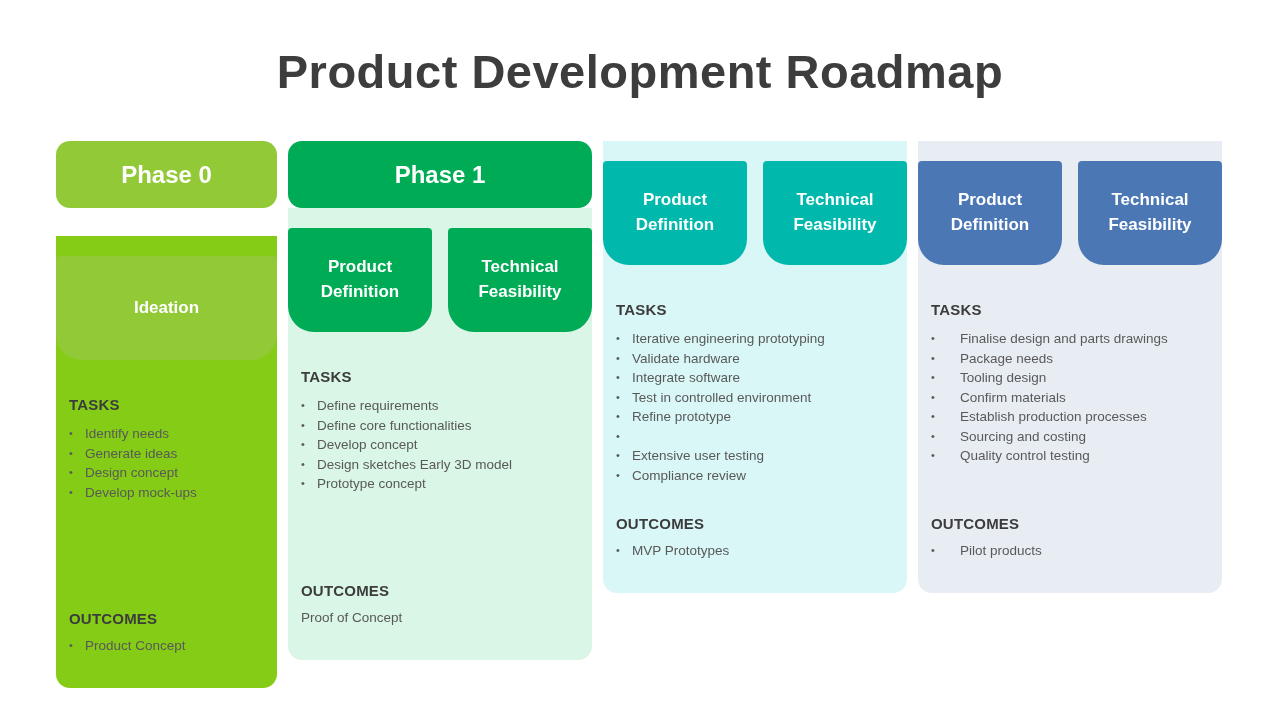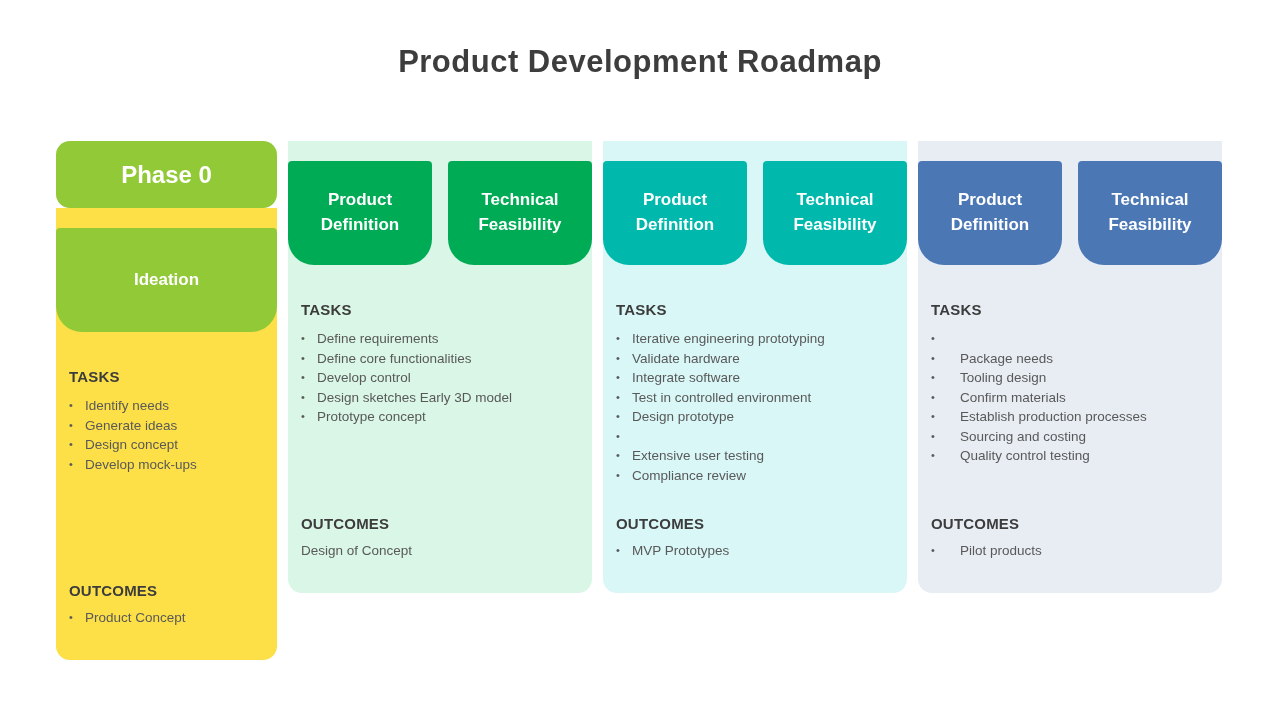--- a/index.html
+++ b/index.html
@@ -3,21 +3,21 @@
 <meta charset="utf-8">
 <style>
   * { margin: 0; padding: 0; box-sizing: border-box; }
   html, body { width: 1280px; height: 720px; background: #ffffff; overflow: hidden; }
   body { font-family: "Liberation Sans", "DejaVu Sans", sans-serif; }
 
   .slide { position: relative; width: 1280px; height: 720px; background: #ffffff; }
 
   .slide-title {
     position: absolute; top: 44px; left: 0; width: 100%;
-    text-align: center; font-size: 31px; font-weight: 700; color: #3d3d3d;
+    text-align: center; font-size: 47px; font-weight: 700; color: #3d3d3d;
     letter-spacing: 0.5px;
   }
 
   .columns {
     position: absolute; top: 141px; left: 56px; width: 1166px;
     display: flex; gap: 11px; align-items: stretch;
   }
 
   .phase-column { flex: 1 1 0; display: flex; flex-direction: column; }
   .phase-column:first-child { flex: 0 0 221px; }
@@ -62,21 +62,21 @@
 </head>
 <body>
 
 <div class="slide">
   <h1 class="slide-title">Product Development Roadmap</h1>
   <div class="columns">
   <section class="phase-column">
     <div class="phase-header" style="background: rgb(146, 201, 55);">
       <span class="phase-label">Phase 0</span>
     </div>
-    <div class="phase-panel" style="background: #fde047;">
+    <div class="phase-panel" style="background: #84cc16; margin-top: 28px;">
       <div class="sub-row">
             <div class="sub-box" style="background: rgb(146, 201, 55);">
               <span class="sub-label">Ideation</span>
             </div>
           </div>
       <div class="tasks">
         <div class="section-heading">TASKS</div>
         <ul class="item-list">
               <li>
                 <span class="dot">•</span>
@@ -102,20 +102,23 @@
               <li>
                 <span class="dot">•</span>
                 <span>Product Concept</span>
               </li>
             </ul>
       </div>
     </div>
   </section>
 
   <section class="phase-column">
+    <div class="phase-header" style="background: rgb(0, 171, 85);">
+      <span class="phase-label">Phase 1</span>
+    </div>
     <div class="phase-panel" style="background: rgb(217, 246, 230);">
       <div class="sub-row">
             <div class="sub-box" style="background: rgb(0, 171, 85);">
               <span class="sub-label">Product Definition</span>
             </div>
             <div class="sub-box" style="background: rgb(0, 171, 85);">
               <span class="sub-label">Technical Feasibility</span>
             </div>
           </div>
       <div class="tasks">
@@ -124,37 +127,37 @@
               <li>
                 <span class="dot">•</span>
                 <span>Define requirements</span>
               </li>
               <li>
                 <span class="dot">•</span>
                 <span>Define core functionalities</span>
               </li>
               <li>
                 <span class="dot">•</span>
-                <span>Develop control</span>
+                <span>Develop concept</span>
               </li>
               <li>
                 <span class="dot">•</span>
                 <span>Design sketches Early 3D model</span>
               </li>
               <li>
                 <span class="dot">•</span>
                 <span>Prototype concept</span>
               </li>
             </ul>
       </div>
       <div class="outcomes">
         <div class="section-heading">OUTCOMES</div>
         <ul class="item-list">
               <li>
-                <span>Design of Concept</span>
+                <span>Proof of Concept</span>
               </li>
             </ul>
       </div>
     </div>
   </section>
 
   <section class="phase-column">
     <div class="phase-panel" style="background: rgb(217, 247, 247);">
       <div class="sub-row">
             <div class="sub-box" style="background: rgb(0, 185, 172);">
@@ -178,21 +181,21 @@
               <li>
                 <span class="dot">•</span>
                 <span>Integrate software</span>
               </li>
               <li>
                 <span class="dot">•</span>
                 <span>Test in controlled environment</span>
               </li>
               <li>
                 <span class="dot">•</span>
-                <span>Design prototype</span>
+                <span>Refine prototype</span>
               </li>
               <li>
                 <span class="dot">•</span>
               </li>
               <li>
                 <span class="dot">•</span>
                 <span>Extensive user testing</span>
               </li>
               <li>
                 <span class="dot">•</span>
@@ -220,20 +223,21 @@
             </div>
             <div class="sub-box" style="background: rgb(75, 119, 181);">
               <span class="sub-label">Technical Feasibility</span>
             </div>
           </div>
       <div class="tasks">
         <div class="section-heading">TASKS</div>
         <ul class="item-list">
               <li>
                 <span class="dot">•</span>
+                <span>Finalise design and parts drawings</span>
               </li>
               <li>
                 <span class="dot">•</span>
                 <span>Package needs</span>
               </li>
               <li>
                 <span class="dot">•</span>
                 <span>Tooling design</span>
               </li>
               <li>

